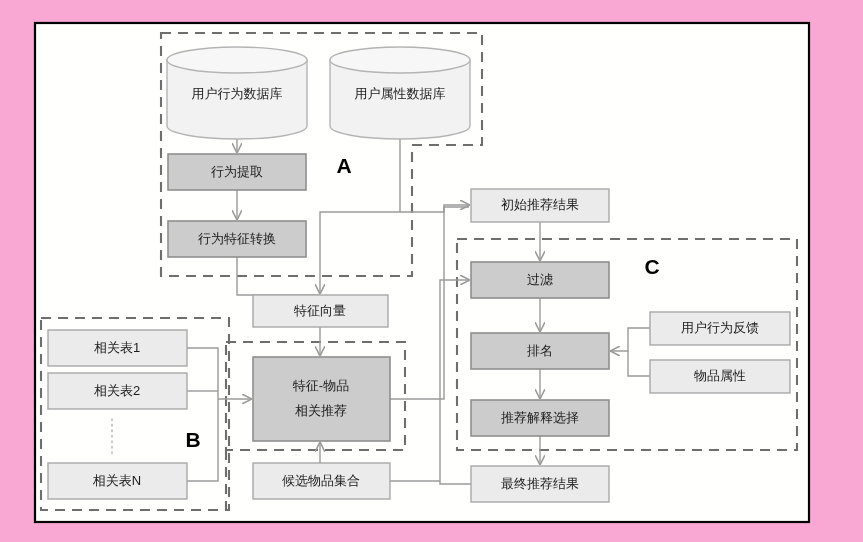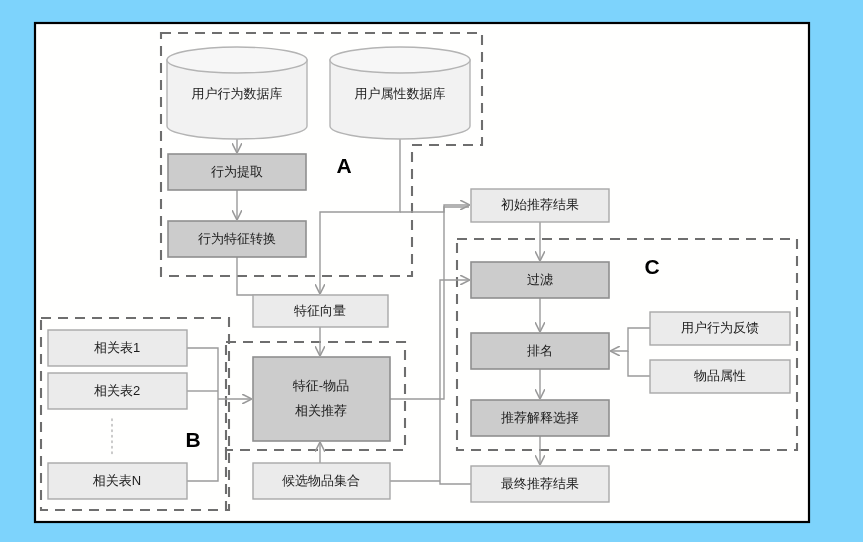--- a/index.html
+++ b/index.html
@@ -5,21 +5,21 @@
   html, body {
     margin: 0;
     padding: 0;
     background: #ffffff;
     font-family: "Liberation Sans", "DejaVu Sans", sans-serif;
   }
   #stage {
     position: relative;
     width: 863px;
     height: 542px;
-    background: #7dd3fc;
+    background: #f9a8d4;
     overflow: hidden;
   }
   #diagram {
     position: absolute;
     left: 0;
     top: 0;
     width: 863px;
     height: 542px;
   }
   .node-label {

